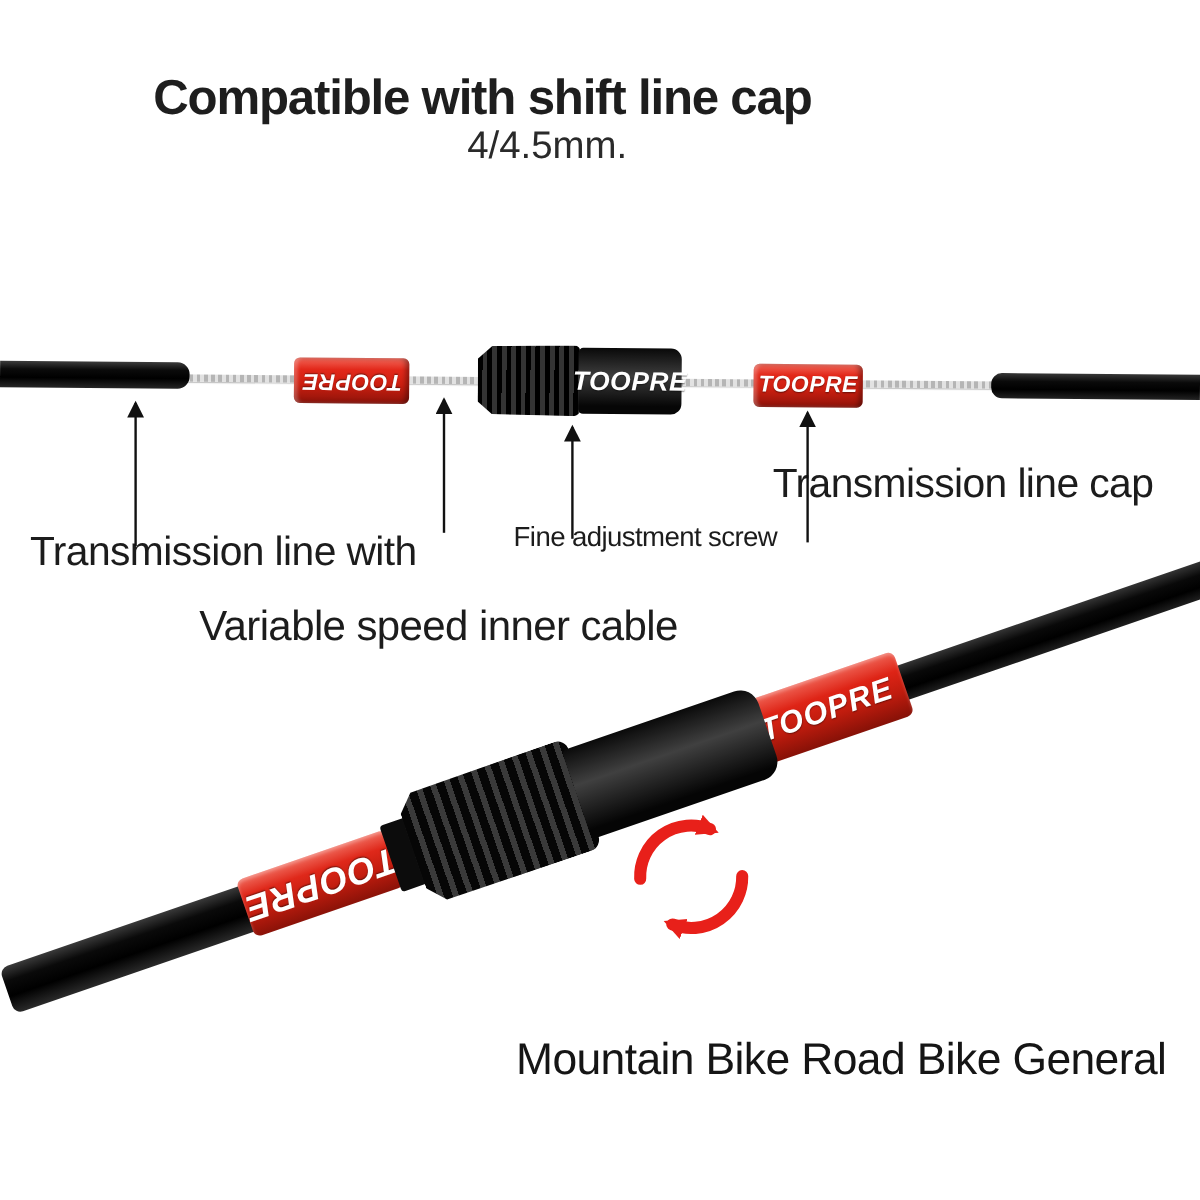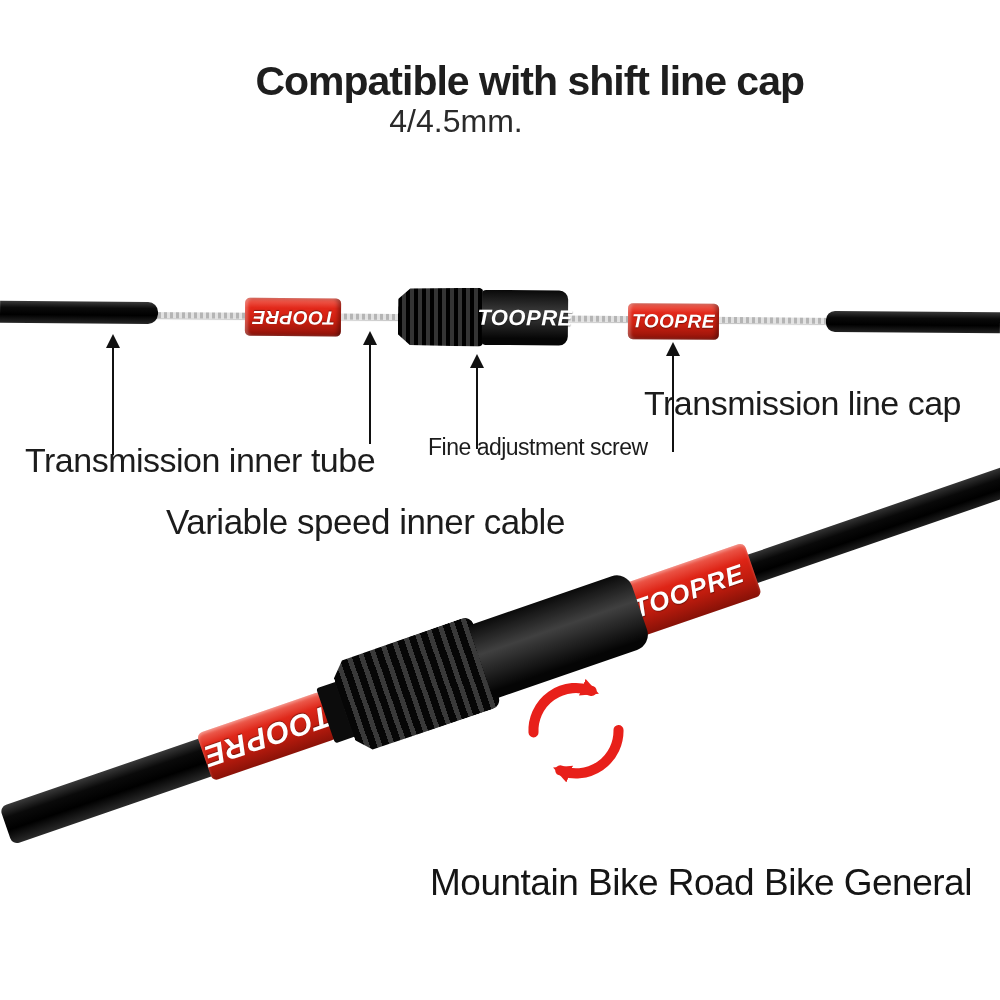--- a/index.html
+++ b/index.html
@@ -2,21 +2,21 @@
 <html><head>
 <meta charset="utf-8">
 <style>
   html,body{margin:0;padding:0;background:#fff;}
   .canvas{
     position:relative;width:1000px;height:1000px;overflow:hidden;background:#fff;
     font-family:"Liberation Sans",sans-serif;color:#1c1c1c;
   }
   
   .title{
-    position:absolute;top:58px;left:0;width:804px;text-align:right;
+    position:absolute;top:58px;left:0;width:804px;text-align:center;
     font-size:41px;font-weight:700;letter-spacing:-1px;color:#1e1e1e;
   }
   .subtitle{
     position:absolute;top:103px;left:0;width:1000px;text-align:center;
     transform:translateX(-44px);font-size:32px;font-weight:400;color:#2a2a2a;letter-spacing:0px;
   }
   .callout{
     position:absolute;font-size:34px;font-weight:400;letter-spacing:-0.5px;
     white-space:nowrap;color:#1c1c1c;z-index:3;
   }
@@ -134,21 +134,21 @@
     <div class="knurlH"></div>
     <div class="barrelH">
       <span class="brand-sm">TOOPRE</span>
     </div>
     <div class="redcap capR">
       <span class="brand-sm">TOOPRE</span>
     </div>
     <div class="tubeR"></div>
   </div>
 
-  <div class="callout co-tube">Transmission inner tube</div>
+  <div class="callout co-tube">Transmission line with</div>
   <div class="callout co-screw">Fine adjustment screw</div>
   <div class="callout co-inner">Variable speed inner cable</div>
   <div class="callout co-cap">Transmission line cap</div>
 
   <svg class="overlay" width="1000" height="1000" viewBox="0 0 1000 1000">
     <defs>
       <marker id="ah" markerUnits="userSpaceOnUse" markerWidth="18" markerHeight="18" refX="12" refY="7" orient="auto">
         <path d="M0,0 L14,7 L0,14 Z" fill="#111"></path>
       </marker>
     </defs>

